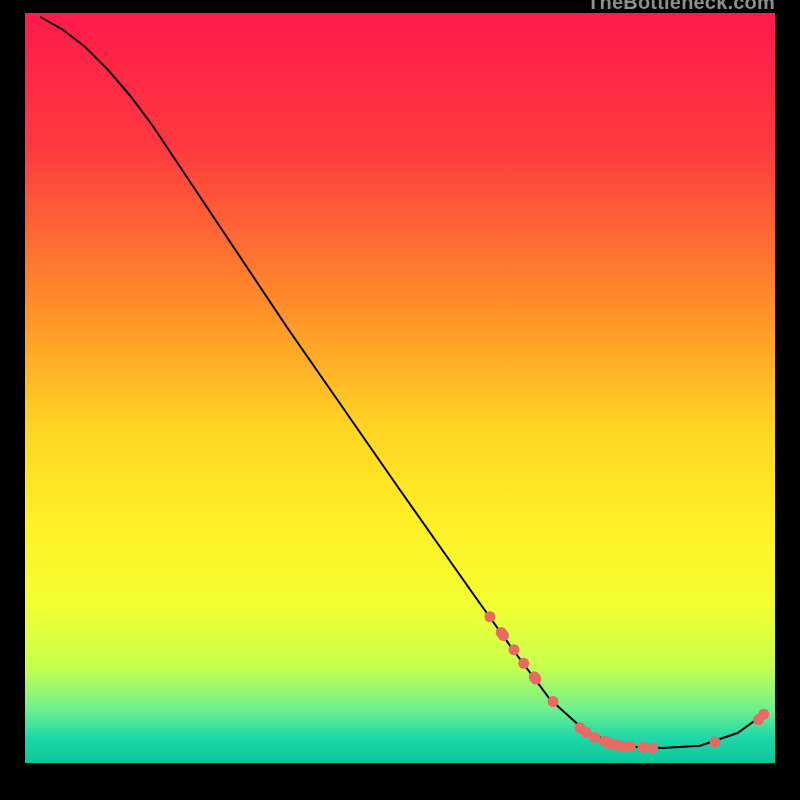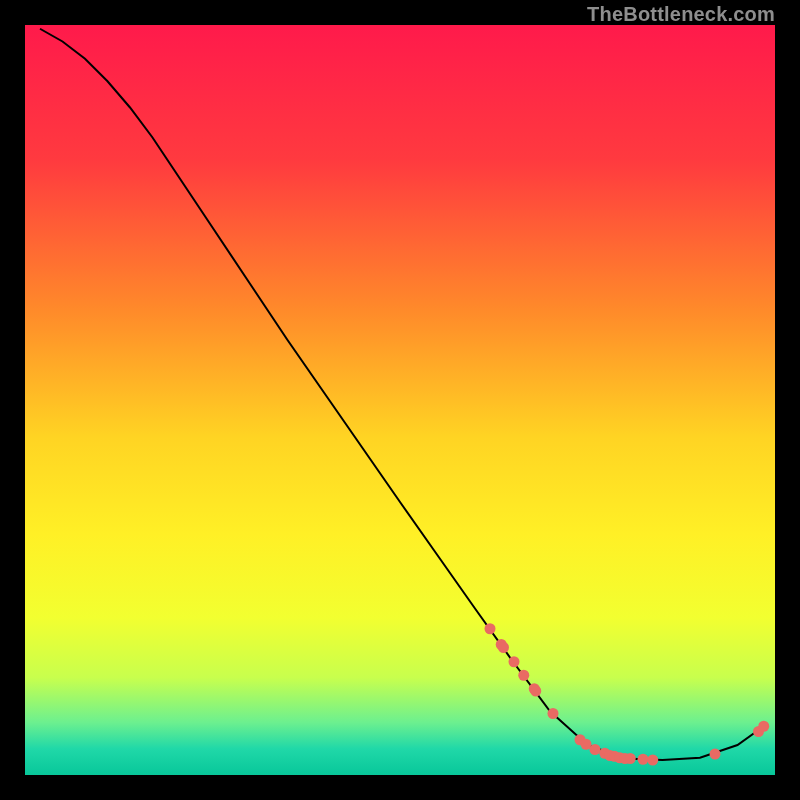--- a/index.html
+++ b/index.html
@@ -6,21 +6,21 @@
     margin: 0;
     padding: 0;
     width: 800px;
     height: 800px;
     background: #000;
     overflow: hidden;
   }
   .frame {
     position: absolute;
     left: 25px;
-    top: 25px;
+    top: 13px;
     width: 750px;
     height: 750px;
     background: #000;
   }
   .plot {
     position: absolute;
     left: 0;
     top: 0;
     width: 750px;
     height: 750px;

